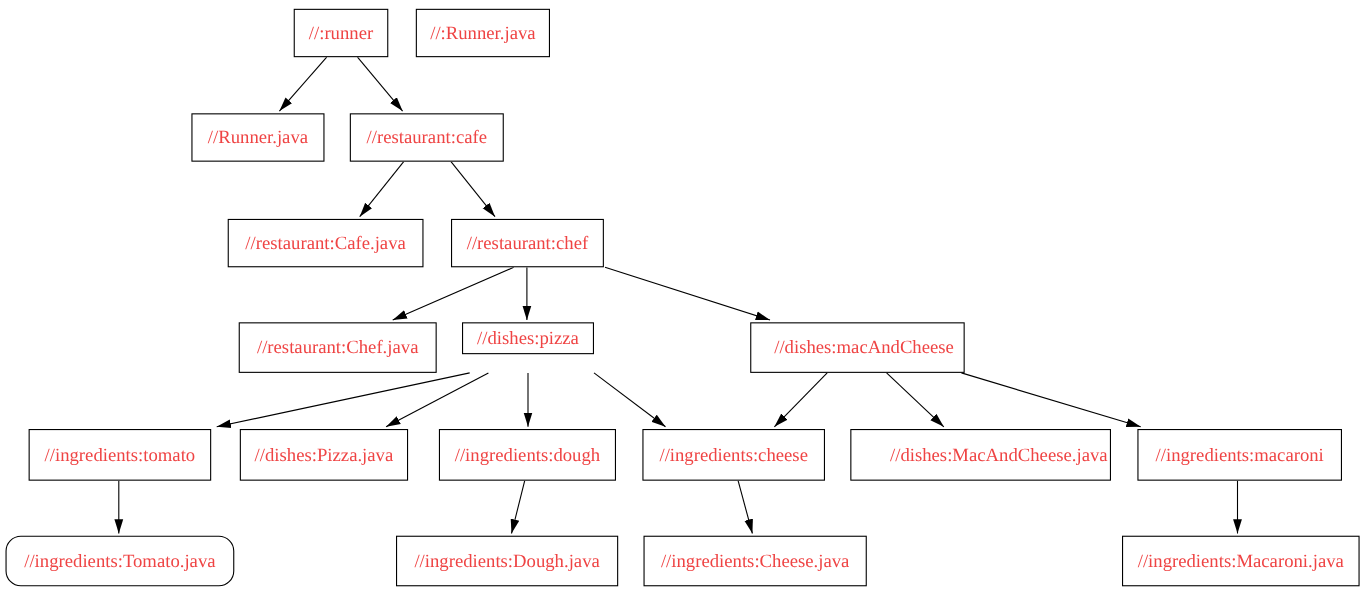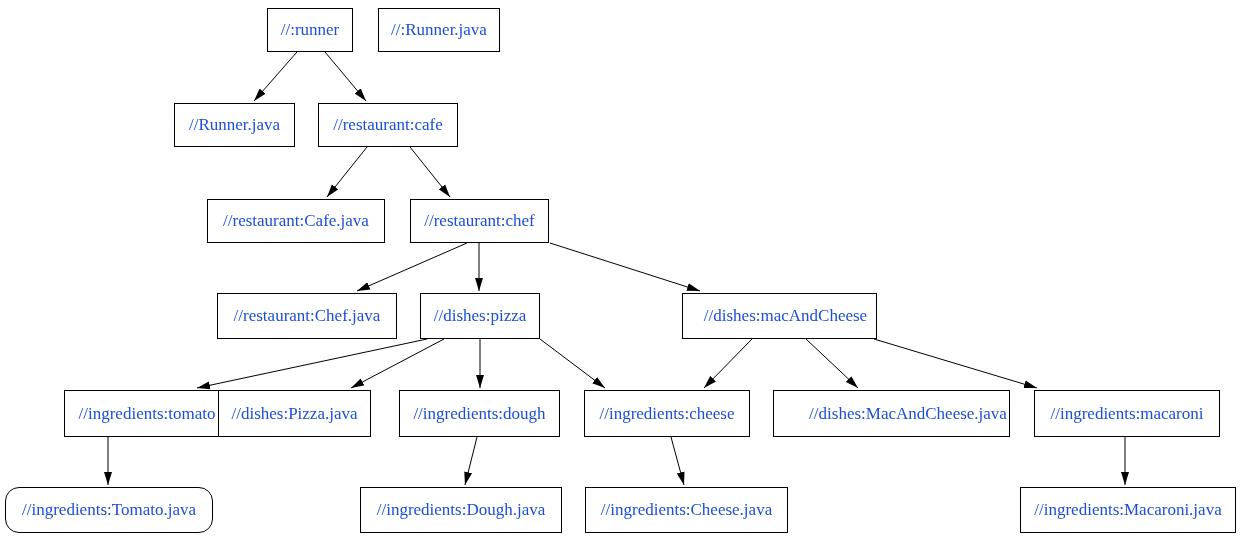--- a/index.html
+++ b/index.html
@@ -22,21 +22,21 @@
     left: 0; top: 0;
     z-index: 1;
     pointer-events: none;
   }
   .node {
     position: absolute;
     z-index: 2;
     box-sizing: border-box;
     border: 1px solid #000000;
     background: #ffffff;
-    color: #1d4ed8;
+    color: #ef4444;
     display: flex;
     align-items: center;
     justify-content: center;
     font-size: 17px;
     white-space: nowrap;
     overflow: hidden;
   }
   .edge-line { stroke: #000000; stroke-width: 1; }
 </style>
 </head>
@@ -70,23 +70,23 @@
     <line class="edge-line" x1="1125" y1="437" x2="1125" y2="485" marker-end="url(#arrow)"></line>
   </svg>
 
   <div class="node" style="left:267px;  top:8px;   width:86px;  height:44px;">//:runner</div>
   <div class="node" style="left:378px;  top:8px;   width:122px; height:44px;">//:Runner.java</div>
   <div class="node" style="left:174px;  top:103px; width:121px; height:44px;">//Runner.java</div>
   <div class="node" style="left:318px;  top:103px; width:140px; height:44px;">//restaurant:cafe</div>
   <div class="node" style="left:207px;  top:199px; width:178px; height:44px;">//restaurant:Cafe.java</div>
   <div class="node" style="left:410px;  top:199px; width:139px; height:44px;">//restaurant:chef</div>
   <div class="node" style="left:217px;  top:293px; width:180px; height:46px;">//restaurant:Chef.java</div>
-  <div class="node" style="left:420px;  top:293px; width:120px; height:46px;">//dishes:pizza</div>
+  <div class="node" style="left:420px;  top:293px; width:120px; height:29px;">//dishes:pizza</div>
   <div class="node" style="left:682px;  top:293px; width:195px; height:46px;padding-left:12px;">//dishes:macAndCheese</div>
-  <div class="node" style="left:26px;   top:390px; width:166px; height:47px;margin-left:38px;">//ingredients:tomato</div>
+  <div class="node" style="left:26px;   top:390px; width:166px; height:47px;">//ingredients:tomato</div>
   <div class="node" style="left:218px;  top:390px; width:153px; height:47px;">//dishes:Pizza.java</div>
   <div class="node" style="left:399px;  top:390px; width:161px; height:47px;">//ingredients:dough</div>
   <div class="node" style="left:584px;  top:390px; width:166px; height:47px;">//ingredients:cheese</div>
   <div class="node" style="left:773px;  top:390px; width:237px; height:47px;padding-left:33px;">//dishes:MacAndCheese.java</div>
   <div class="node" style="left:1034px; top:390px; width:186px; height:47px;">//ingredients:macaroni</div>
   <div class="node" style="left:5px;    top:487px; width:208px; height:46px;border-radius:14px;">//ingredients:Tomato.java</div>
   <div class="node" style="left:360px;  top:487px; width:202px; height:46px;">//ingredients:Dough.java</div>
   <div class="node" style="left:585px;  top:487px; width:203px; height:46px;">//ingredients:Cheese.java</div>
   <div class="node" style="left:1020px; top:487px; width:216px; height:46px;">//ingredients:Macaroni.java</div>
 

